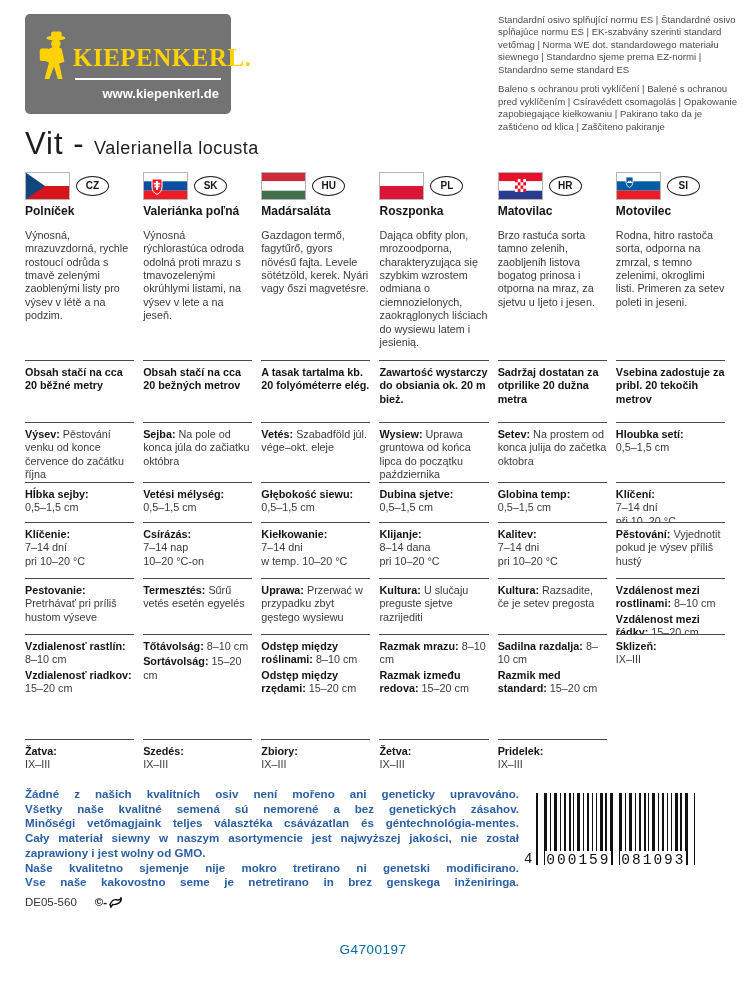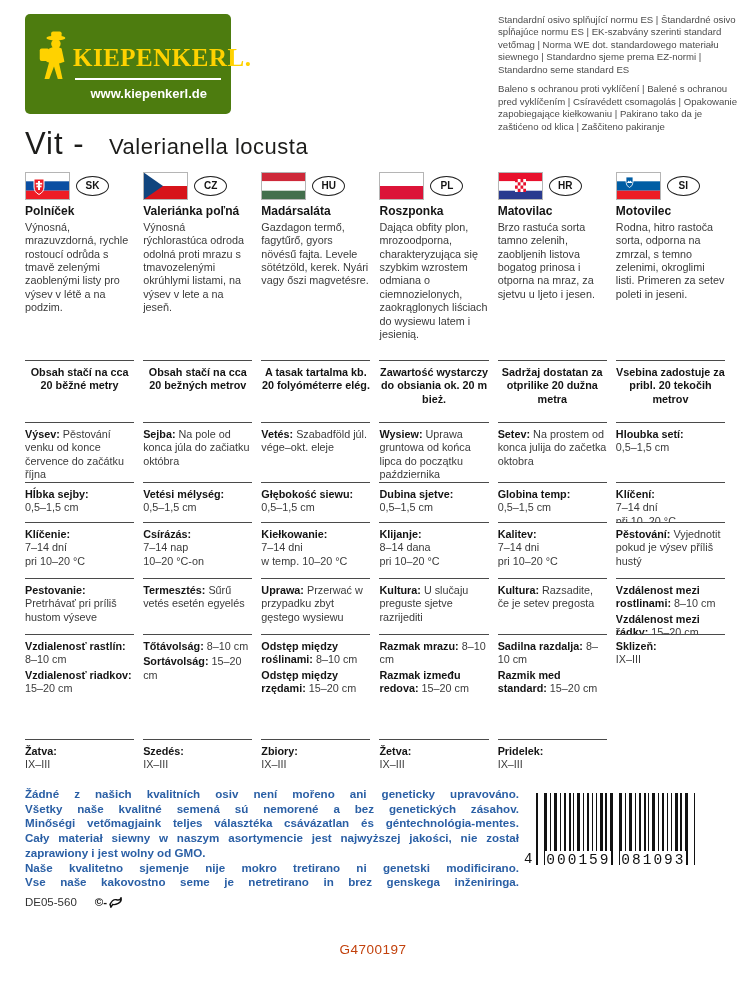--- a/index.html
+++ b/index.html
@@ -1,53 +1,53 @@
 <!DOCTYPE html>
 <html><head>
 <meta charset="utf-8">
 <style>
   html,body{margin:0;padding:0;background:#e8e8e8;}
   .page{position:relative;width:746px;height:1000px;background:#ffffff;margin:0 auto;
         font-family:"Liberation Sans",sans-serif;color:#3a3a3a;overflow:hidden;}
 
   
-  .logo-box{position:absolute;left:25px;top:14px;width:206px;height:100px;background:#4d7c0f;
+  .logo-box{position:absolute;left:25px;top:14px;width:206px;height:100px;background:#737373;
             border-radius:5px;display:flex;align-items:flex-end;}
   .logo-inner{position:relative;width:100%;height:100%;}
   .logo-man{position:absolute;left:10px;top:16px;}
   .logo-brand{position:absolute;left:48px;top:30px;font-family:"Liberation Serif",serif;
               font-weight:700;font-size:25px;color:#ffd200;letter-spacing:.5px;white-space:nowrap;}
   .logo-rule{position:absolute;left:50px;right:10px;top:64px;height:2px;background:#ffffff;}
-  .logo-url{position:absolute;right:24px;top:72px;color:#ffffff;font-weight:700;font-size:13px;}
+  .logo-url{position:absolute;right:12px;top:72px;color:#ffffff;font-weight:700;font-size:13px;}
 
   
   .notices{position:absolute;left:498px;top:14px;width:242px;
            font-size:9.6px;line-height:1.3;color:#4c4c4c;}
   .notices p{margin:0 0 7px 0;}
 
   
   .title{position:absolute;left:25px;top:126px;color:#1d1d1b;white-space:nowrap;}
   .title .variety{font-size:31px;letter-spacing:1px;}
-  .title .species{font-size:22px;letter-spacing:.5px;margin-left:20px;}
+  .title .species{font-size:18px;letter-spacing:.5px;margin-left:5px;}
 
   
   .grid{position:absolute;left:25px;top:168px;width:700px;display:grid;
         grid-template-columns:repeat(6,1fr);column-gap:9px;
         grid-template-rows:36px 156px 62px 60px 40px 56px 56px 105px 46px;
         font-size:10.8px;line-height:1.24;}
   .cell{overflow:hidden;}
   .rule{border-top:1px solid #4a4a4a;padding-top:5px;}
   .cell b{color:#141414;}
-  .col-name{font-weight:700;color:#141414;font-size:12px;margin-bottom:2px;}
+  .col-name{font-weight:700;color:#141414;font-size:12px;margin-bottom:10px;}
   .pre{white-space:pre-line;}
   .flagcell{display:flex;align-items:center;gap:6px;}
   .flagcell svg{flex:0 0 auto;display:block;}
   .oval{display:inline-block;min-width:27px;height:18px;line-height:18px;border:1.6px solid #222;
         border-radius:50%;text-align:center;font-size:10px;font-weight:700;color:#141414;padding:0 2px;}
-  .amount{font-weight:700;color:#141414;text-align:center;}
+  .amount{font-weight:700;color:#141414;}
   .sp2{margin-top:2px;}
 
   
   .disclaimer{position:absolute;left:25px;top:787px;width:494px;color:#2a5fa5;
               font-weight:700;font-size:11.6px;line-height:1.27;}
   .disclaimer div{text-align:justify;}
   .jall{text-align-last:justify;}
 
   .batchline{position:absolute;left:25px;top:896px;font-size:11.5px;color:#333;
              display:flex;align-items:center;gap:18px;}
@@ -56,21 +56,21 @@
   
   .barcode{position:absolute;left:524px;top:793px;display:flex;align-items:flex-start;}
   .bc-lead{align-self:flex-end;font-family:"Liberation Mono",monospace;font-size:14px;color:#111;
            margin-right:4px;padding-bottom:1px;}
   .bc-guard{display:flex;justify-content:space-between;width:9px;height:72px;}
   .bc-mid{display:flex;flex-direction:column;width:66px;}
   .bc-bars{display:flex;justify-content:space-between;width:66px;height:58px;}
   .bc-digits{font-family:"Liberation Mono",monospace;font-size:14.5px;color:#111;
              letter-spacing:2px;text-align:center;padding-top:1px;}
 
-  .article{position:absolute;left:0;right:0;top:942px;text-align:center;font-size:13.5px;color:#c2410c;
+  .article{position:absolute;left:0;right:0;top:942px;text-align:center;font-size:13.5px;color:#0369a1;
            letter-spacing:.5px;}
 </style>
 </head>
 <body>
 
 <div class="page">
 
   <div class="logo-box">
     <div class="logo-inner">
       <svg class="logo-man" viewBox="0 0 40 60" width="38" height="58">
@@ -96,39 +96,39 @@
 
   <div class="title">
     <span class="variety">Vit -</span>
     <span class="species">Valerianella locusta</span>
   </div>
 
   <div class="grid">
 
     <div class="cell flagcell">
       <svg viewBox="0 0 45 28" width="45" height="28">
+        <rect width="45" height="14" fill="#ffffff"></rect>
+          <rect y="14" width="45" height="14" fill="#d7141a"></rect>
+        <path d="M0 0 L20 14 L0 28 Z" fill="#11457e"></path>
+        <rect x=".5" y=".5" width="44" height="27" fill="none" stroke="#b5b5b5"></rect>
+      </svg>
+      <span class="oval">CZ</span>
+    </div>
+    <div class="cell flagcell">
+      <svg viewBox="0 0 45 28" width="45" height="28">
         <rect width="45" height="28" fill="#ffffff"></rect>
           <rect y="9.3" width="45" height="9.4" fill="#0b4ea2"></rect>
         <rect y="18.7" width="45" height="9.3" fill="#ee1c25"></rect>
         <path d="M9 7 h10 v8 q0 5 -5 7.5 q-5 -2.5 -5 -7.5 z" fill="#ee1c25" stroke="#ffffff" stroke-width="1"></path>
         <rect x="13" y="9" width="2" height="9" fill="#ffffff"></rect>
         <rect x="10.8" y="10.8" width="6.4" height="1.7" fill="#ffffff"></rect>
         <rect x="11.4" y="13.6" width="5.2" height="1.7" fill="#ffffff"></rect>
         <rect x=".5" y=".5" width="44" height="27" fill="none" stroke="#b5b5b5"></rect>
       </svg>
       <span class="oval">SK</span>
-    </div>
-    <div class="cell flagcell">
-      <svg viewBox="0 0 45 28" width="45" height="28">
-        <rect width="45" height="14" fill="#ffffff"></rect>
-          <rect y="14" width="45" height="14" fill="#d7141a"></rect>
-        <path d="M0 0 L20 14 L0 28 Z" fill="#11457e"></path>
-        <rect x=".5" y=".5" width="44" height="27" fill="none" stroke="#b5b5b5"></rect>
-      </svg>
-      <span class="oval">CZ</span>
     </div>
     <div class="cell flagcell">
       <svg viewBox="0 0 45 28" width="45" height="28">
         <rect width="45" height="9.3" fill="#ce2939"></rect>
           <rect y="9.3" width="45" height="9.4" fill="#ffffff"></rect>
         <rect y="18.7" width="45" height="9.3" fill="#436f4d"></rect>
         <rect x=".5" y=".5" width="44" height="27" fill="none" stroke="#b5b5b5"></rect>
       </svg>
       <span class="oval">HU</span>
     </div>

